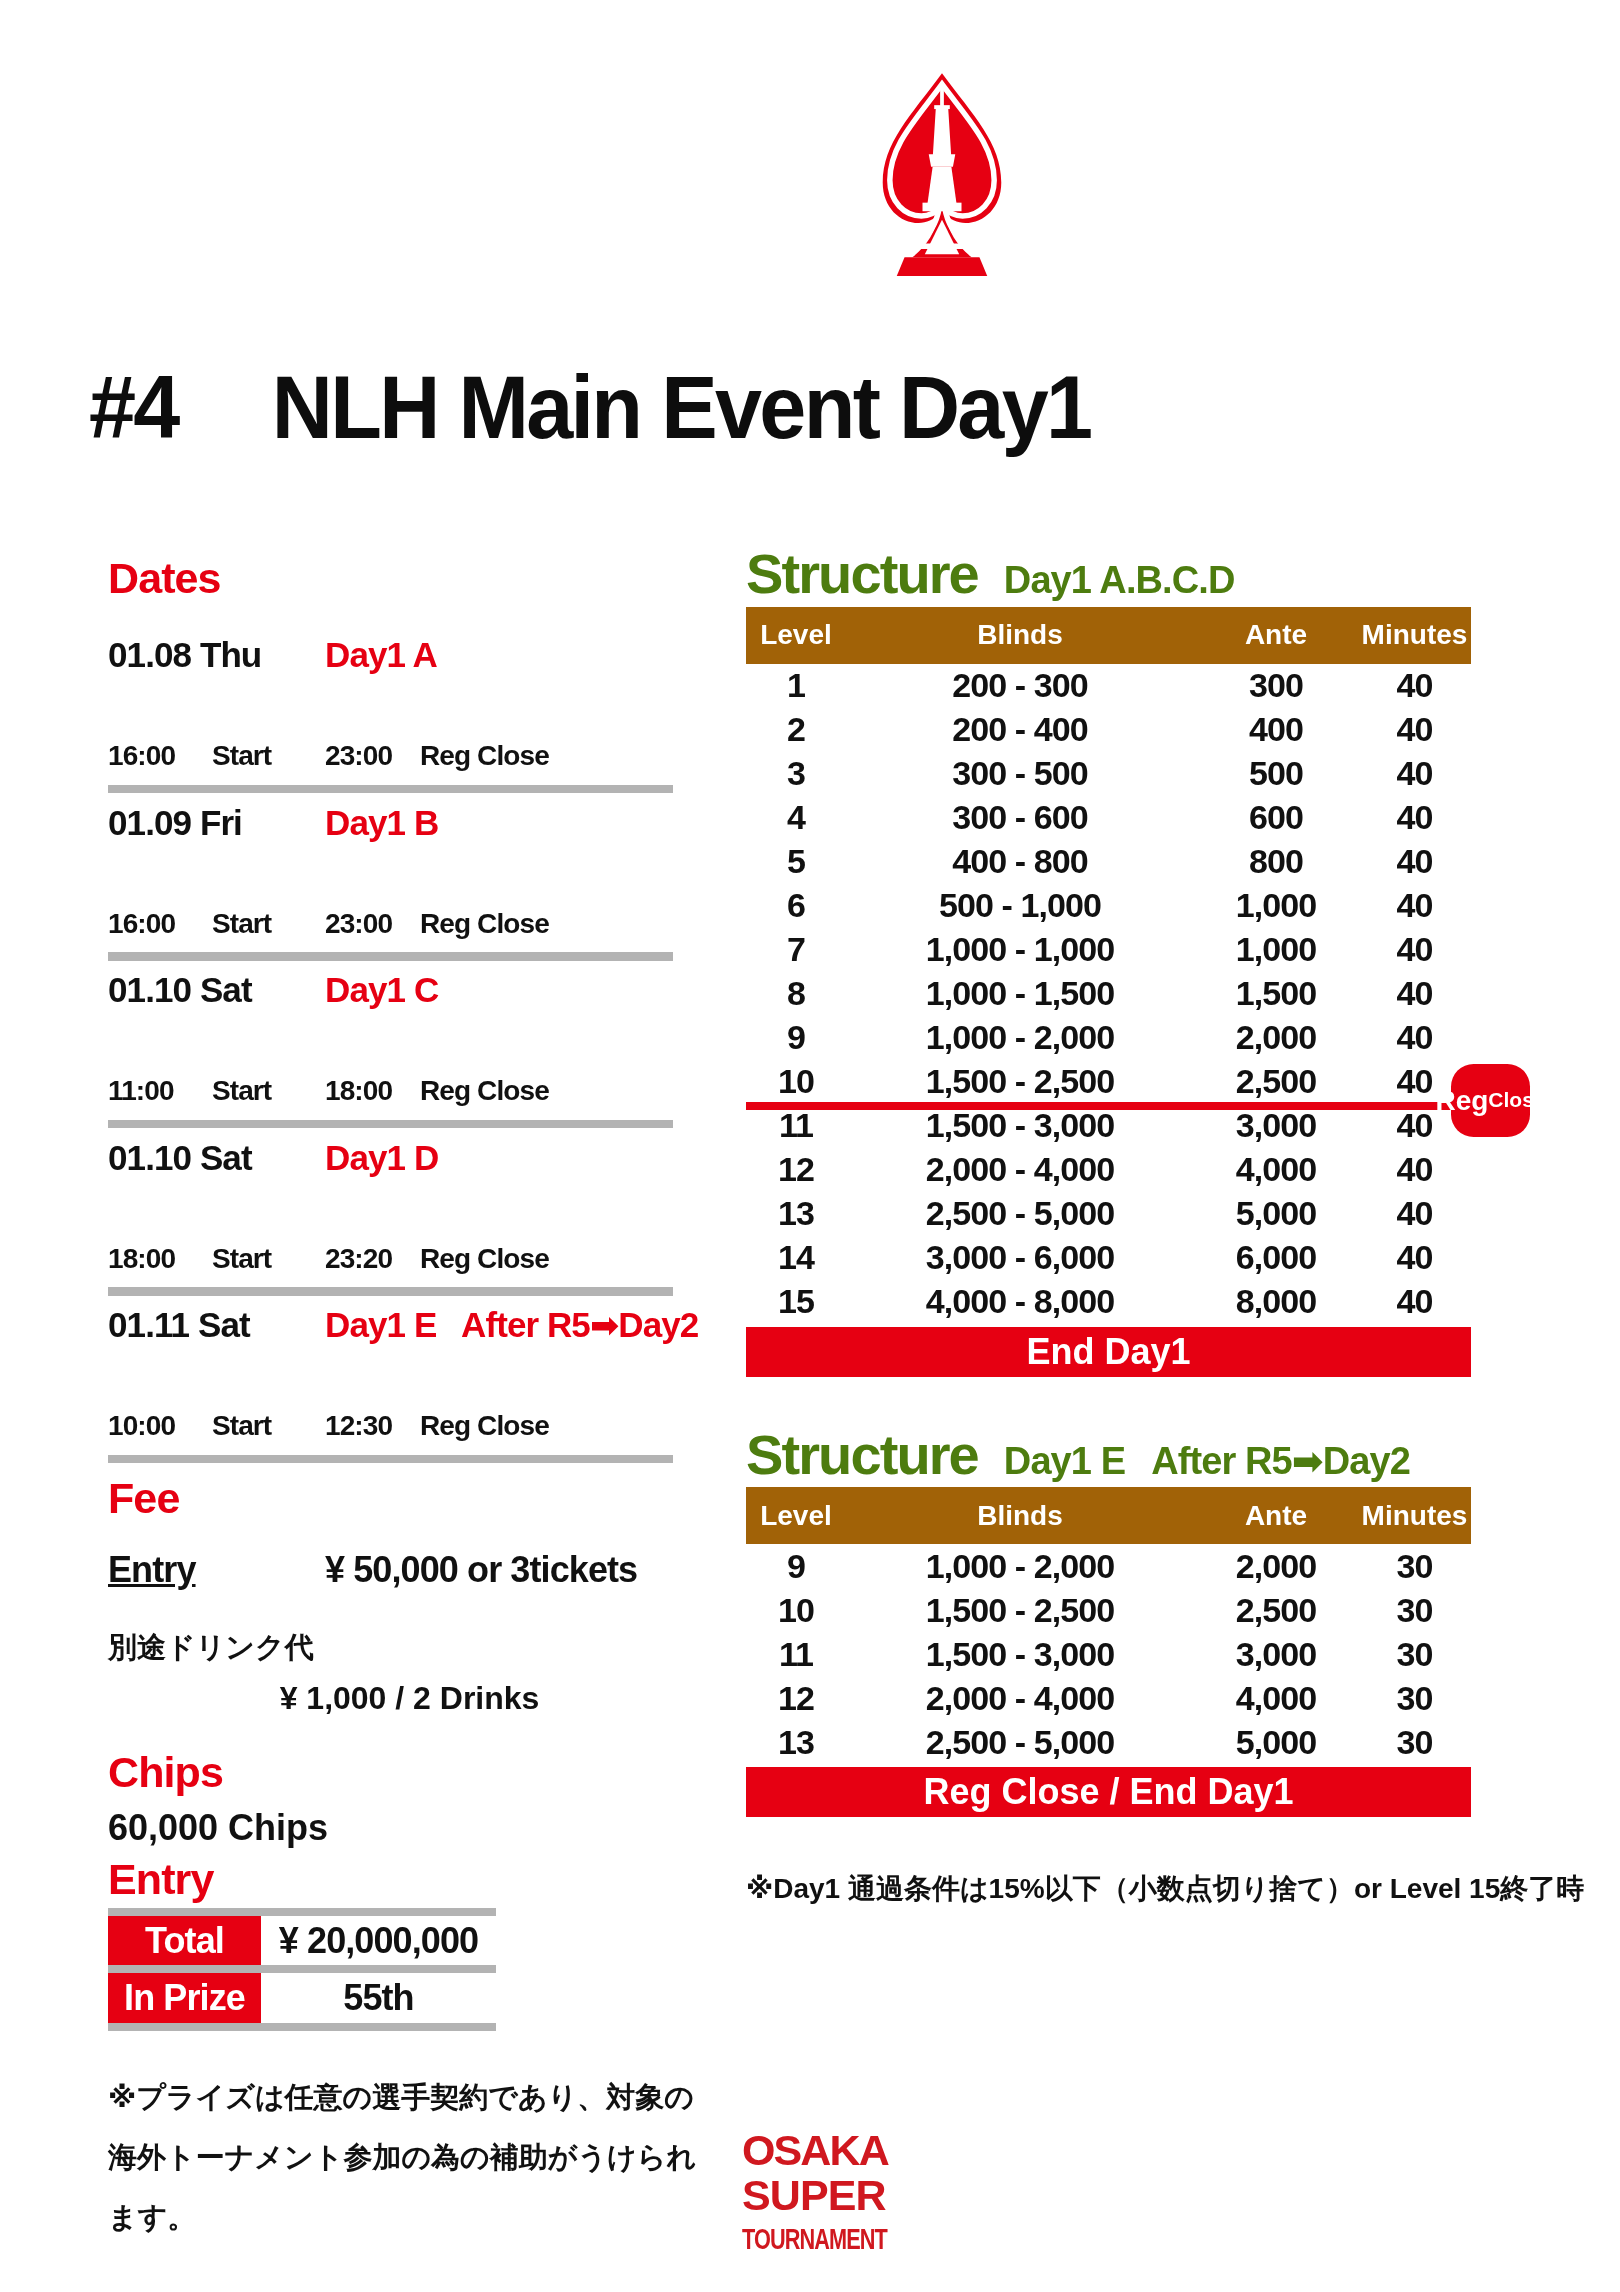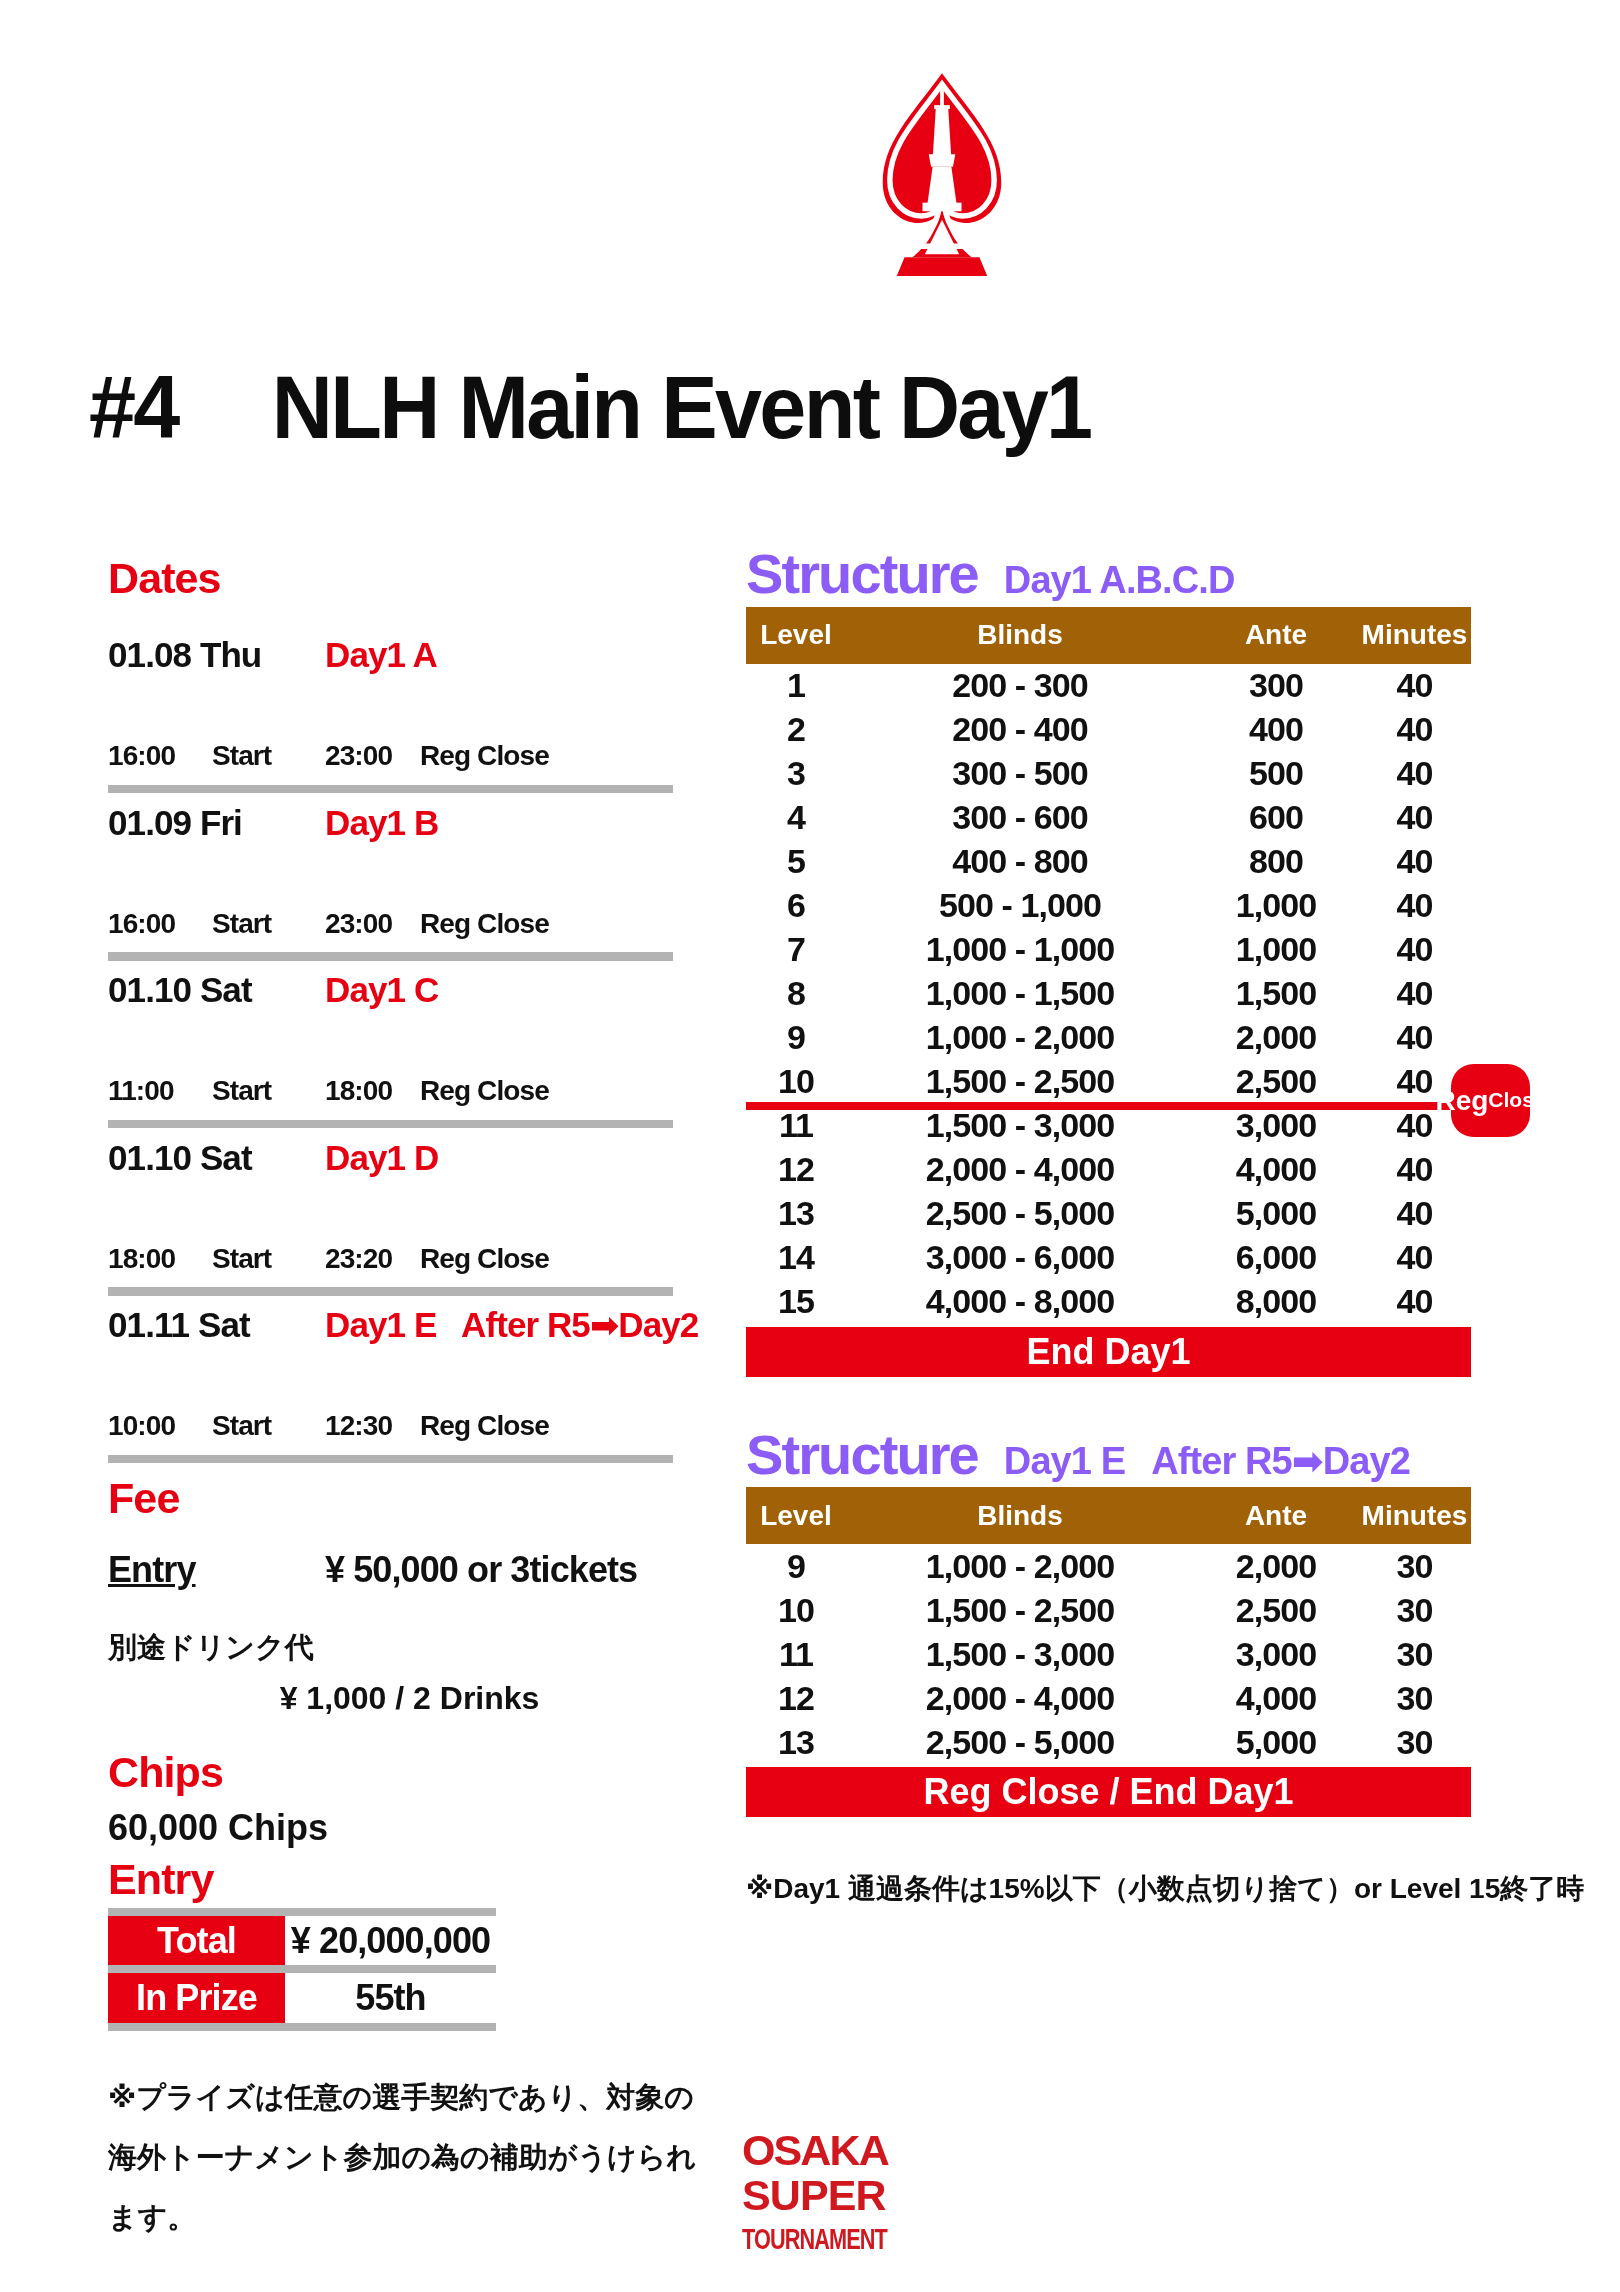--- a/index.html
+++ b/index.html
@@ -36,26 +36,26 @@
   .drink2{margin-top:15px;height:36px;font-size:32px;line-height:36px;text-align:center;}
   .chips-heading{margin-top:32px;}
   .chips-value{margin-top:9.4px;height:43px;font-size:36px;line-height:43px;}
   .prize-heading{margin-top:5.6px;}
   
   .prize-table{margin-top:3.8px;width:388px;}
   .p-bar{height:8.5px;background:#b3b3b3;}
   .p-bar.mid{height:7.5px;}
   .p-row{display:flex;height:49px;}
   .p-row.r2{height:50px;}
-  .p-label{width:177px;background:#e60012;color:#fff;font-size:36px;display:flex;align-items:center;justify-content:center;letter-spacing:-0.9px;}
+  .p-label{width:153px;background:#e60012;color:#fff;font-size:36px;display:flex;align-items:center;justify-content:center;letter-spacing:-0.9px;}
   .p-value{flex:1;font-size:36px;display:flex;align-items:center;justify-content:center;letter-spacing:-0.9px;}
   .prize-notes{margin-top:36px;font-size:29px;line-height:60px;letter-spacing:0;}
   
   .right-col{position:absolute;left:746px;top:541px;width:725px;}
-  .s-head{height:61px;display:flex;align-items:baseline;gap:26px;color:#8b5cf6;white-space:nowrap;}
+  .s-head{height:61px;display:flex;align-items:baseline;gap:26px;color:#4d7c0f;white-space:nowrap;}
   .s-head .s-big{font-size:56px;letter-spacing:-1.9px;}
   .s-head .s-sub{font-size:38px;letter-spacing:-0.9px;}
   .s1-head{margin-bottom:4.7px;}
   .s2-head{margin-top:45px;margin-bottom:3.8px;}
   .thead{height:57px;background:#a16207;color:#fff;display:grid;grid-template-columns:100px 348px 164px 113px;align-items:center;font-size:28px;}
   .thead div{text-align:center;}
   .trow{height:44px;display:grid;grid-template-columns:100px 348px 164px 113px;align-items:center;font-size:34px;letter-spacing:-0.9px;}
   .trow div{text-align:center;}
   .tfoot{height:50px;background:#e60012;color:#fff;display:flex;align-items:center;justify-content:center;font-size:36px;}
   .end1{margin-top:3.8px;}

